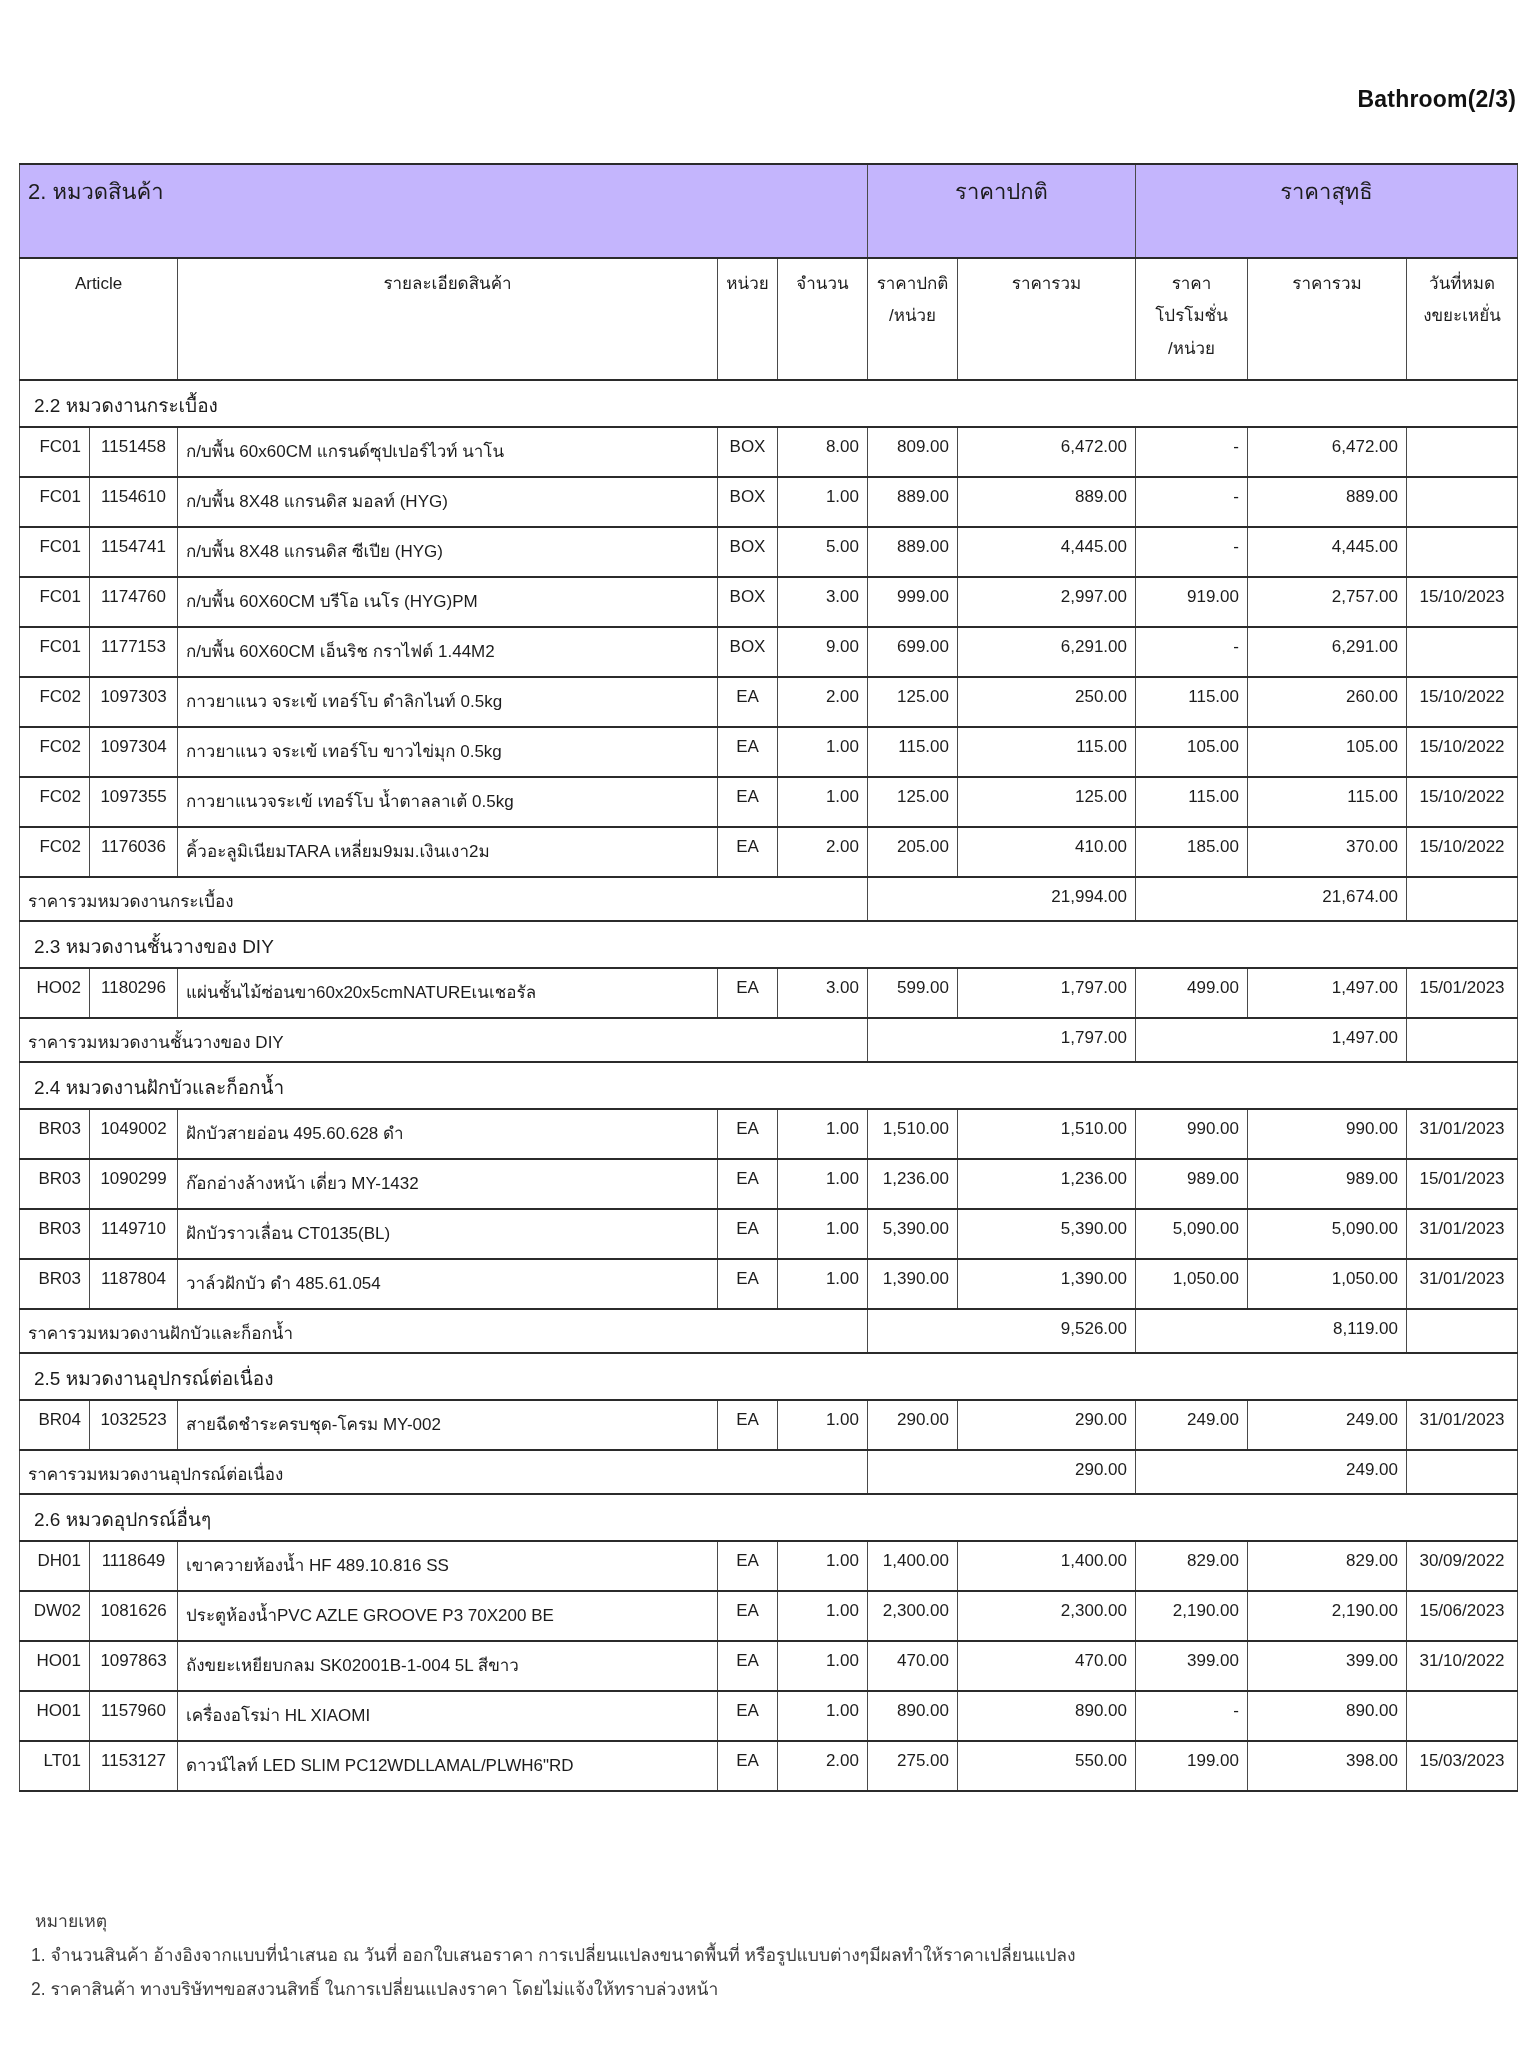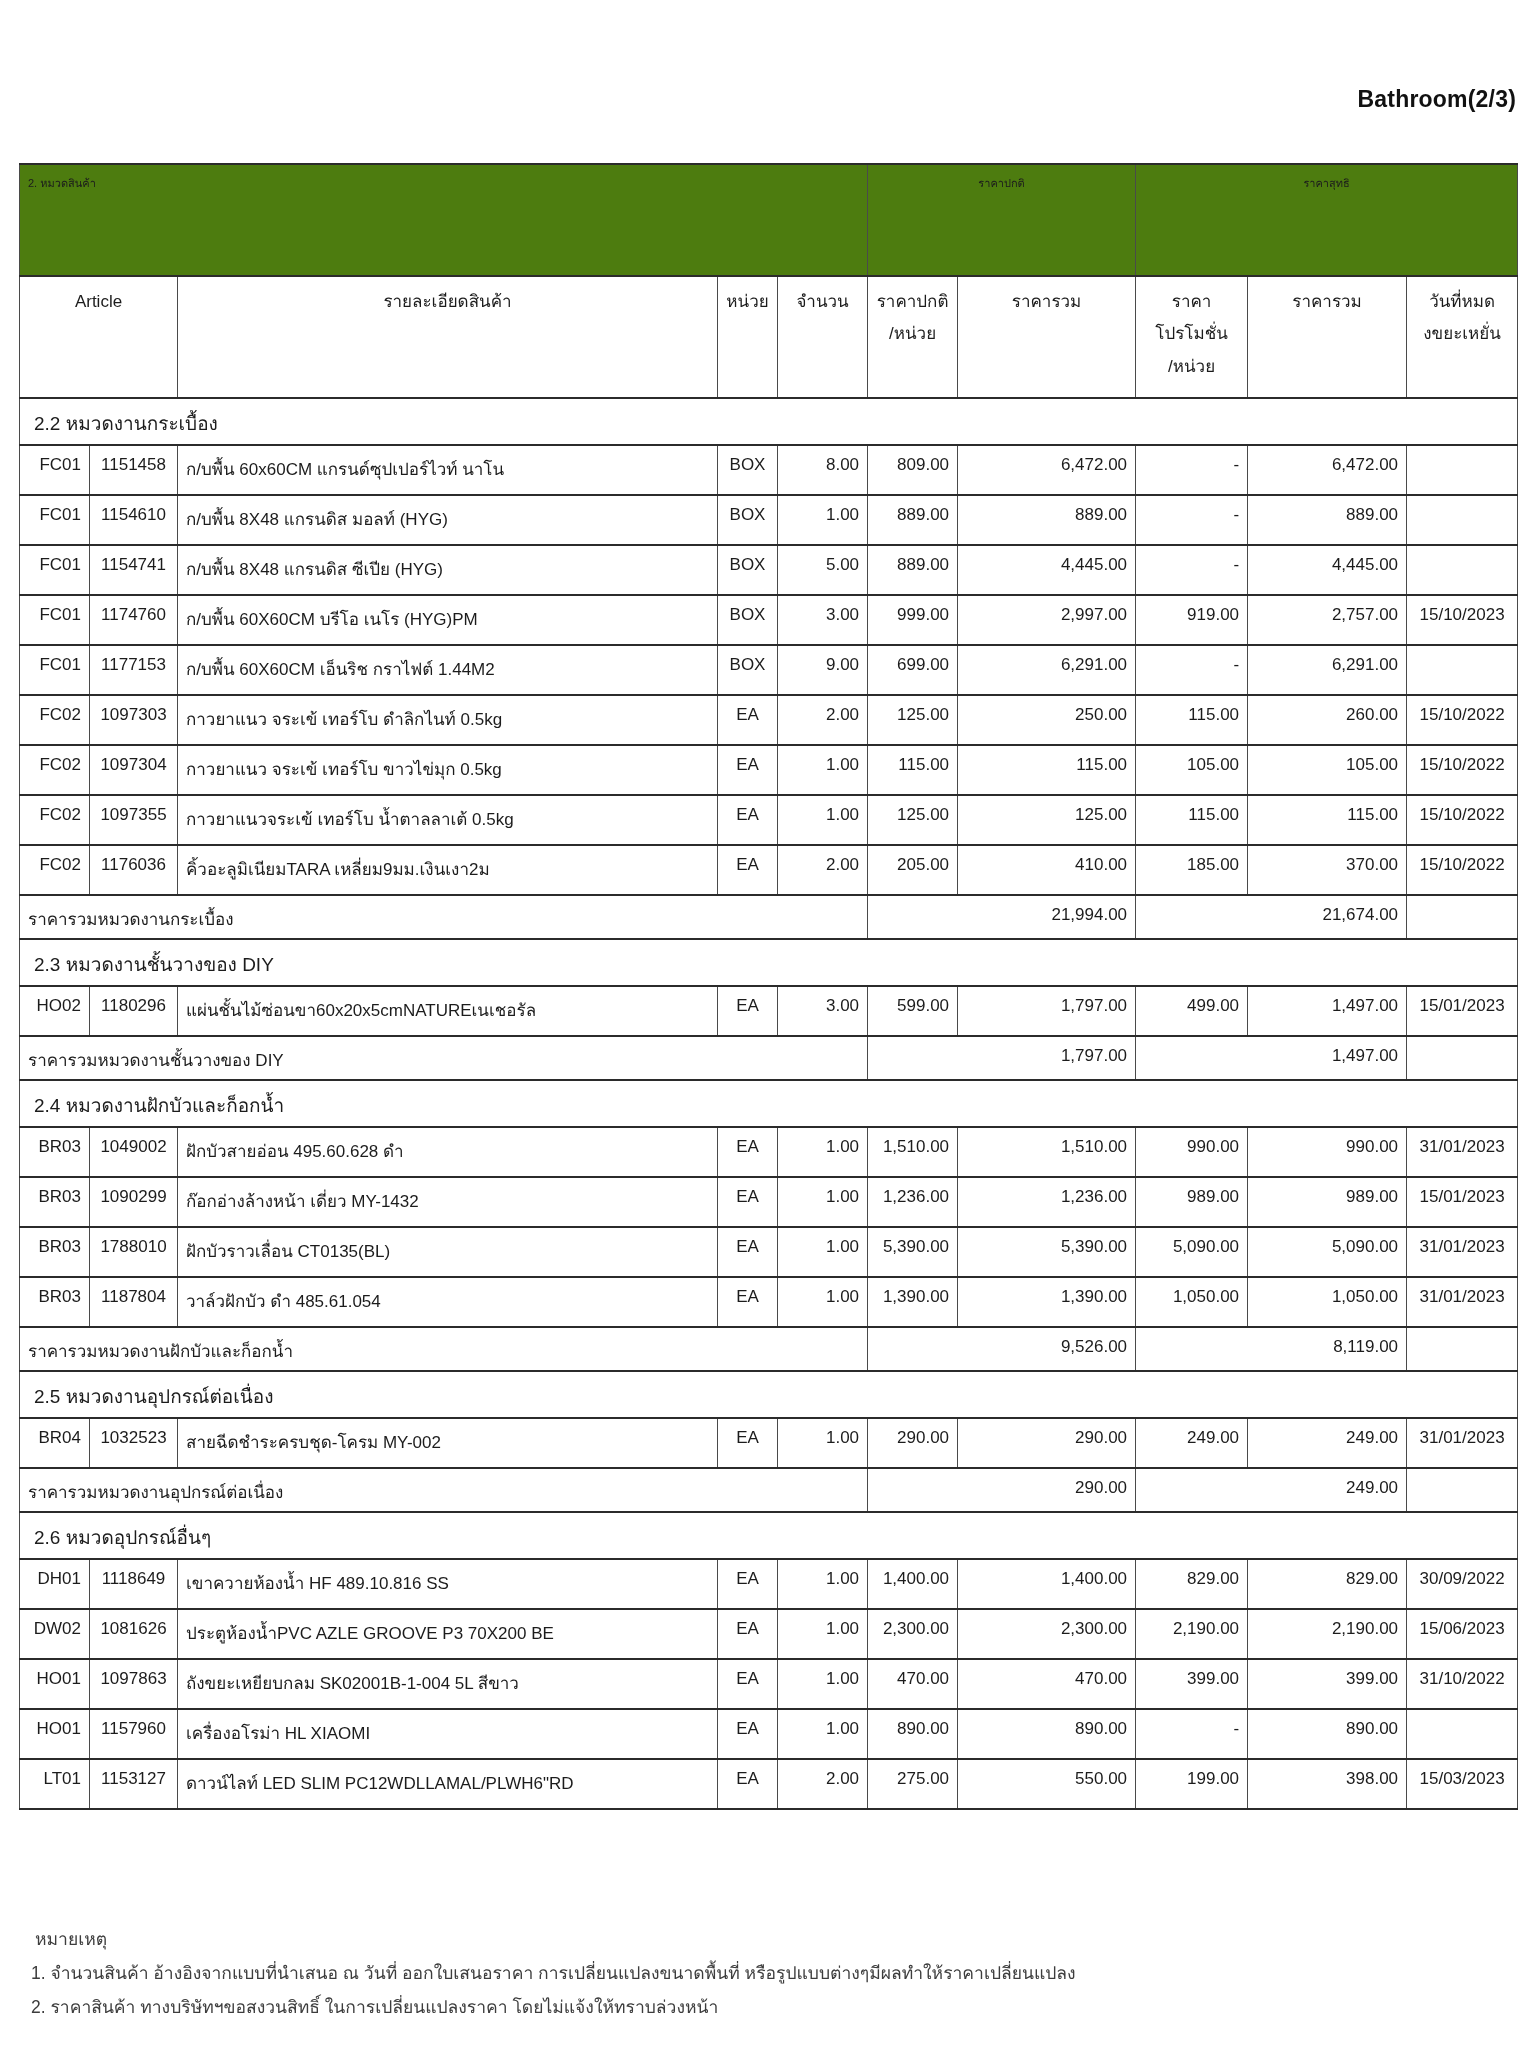--- a/index.html
+++ b/index.html
@@ -34,23 +34,23 @@
     border-right: 1px solid #4a4a4a;
     border-top: 2px solid #2b2b2b;
     border-bottom: 2px solid #2b2b2b;
     vertical-align: top;
     padding: 9px 8px 6px 8px;
     overflow: hidden;
     white-space: nowrap;
   }
   
   tr.group-row td {
-    background: #4d7c0f;
-    height: 112px;
-    font-size: 11px;
+    background: #c4b5fd;
+    height: 94px;
+    font-size: 22px;
   }
   td.gh-left { text-align: left; padding-left: 16px; }
   td.gh-center { text-align: center; }
 
   
   tr.colhead-row td {
     height: 122px;
     text-align: center;
     white-space: pre-line;
     line-height: 1.9;
@@ -293,21 +293,21 @@
           <td class="c-unit">EA</td>
           <td class="c-qty">1.00</td>
           <td class="c-price">1,236.00</td>
           <td class="c-total">1,236.00</td>
           <td class="c-promo">989.00</td>
           <td class="c-net">989.00</td>
           <td class="c-date">15/01/2023</td>
         </tr>
         <tr class="data-row">
           <td class="c-code">BR03</td>
-          <td class="c-num">1788010</td>
+          <td class="c-num">1149710</td>
           <td class="c-desc">ฝักบัวราวเลื่อน CT0135(BL)</td>
           <td class="c-unit">EA</td>
           <td class="c-qty">1.00</td>
           <td class="c-price">5,390.00</td>
           <td class="c-total">5,390.00</td>
           <td class="c-promo">5,090.00</td>
           <td class="c-net">5,090.00</td>
           <td class="c-date">31/01/2023</td>
         </tr>
         <tr class="data-row">

